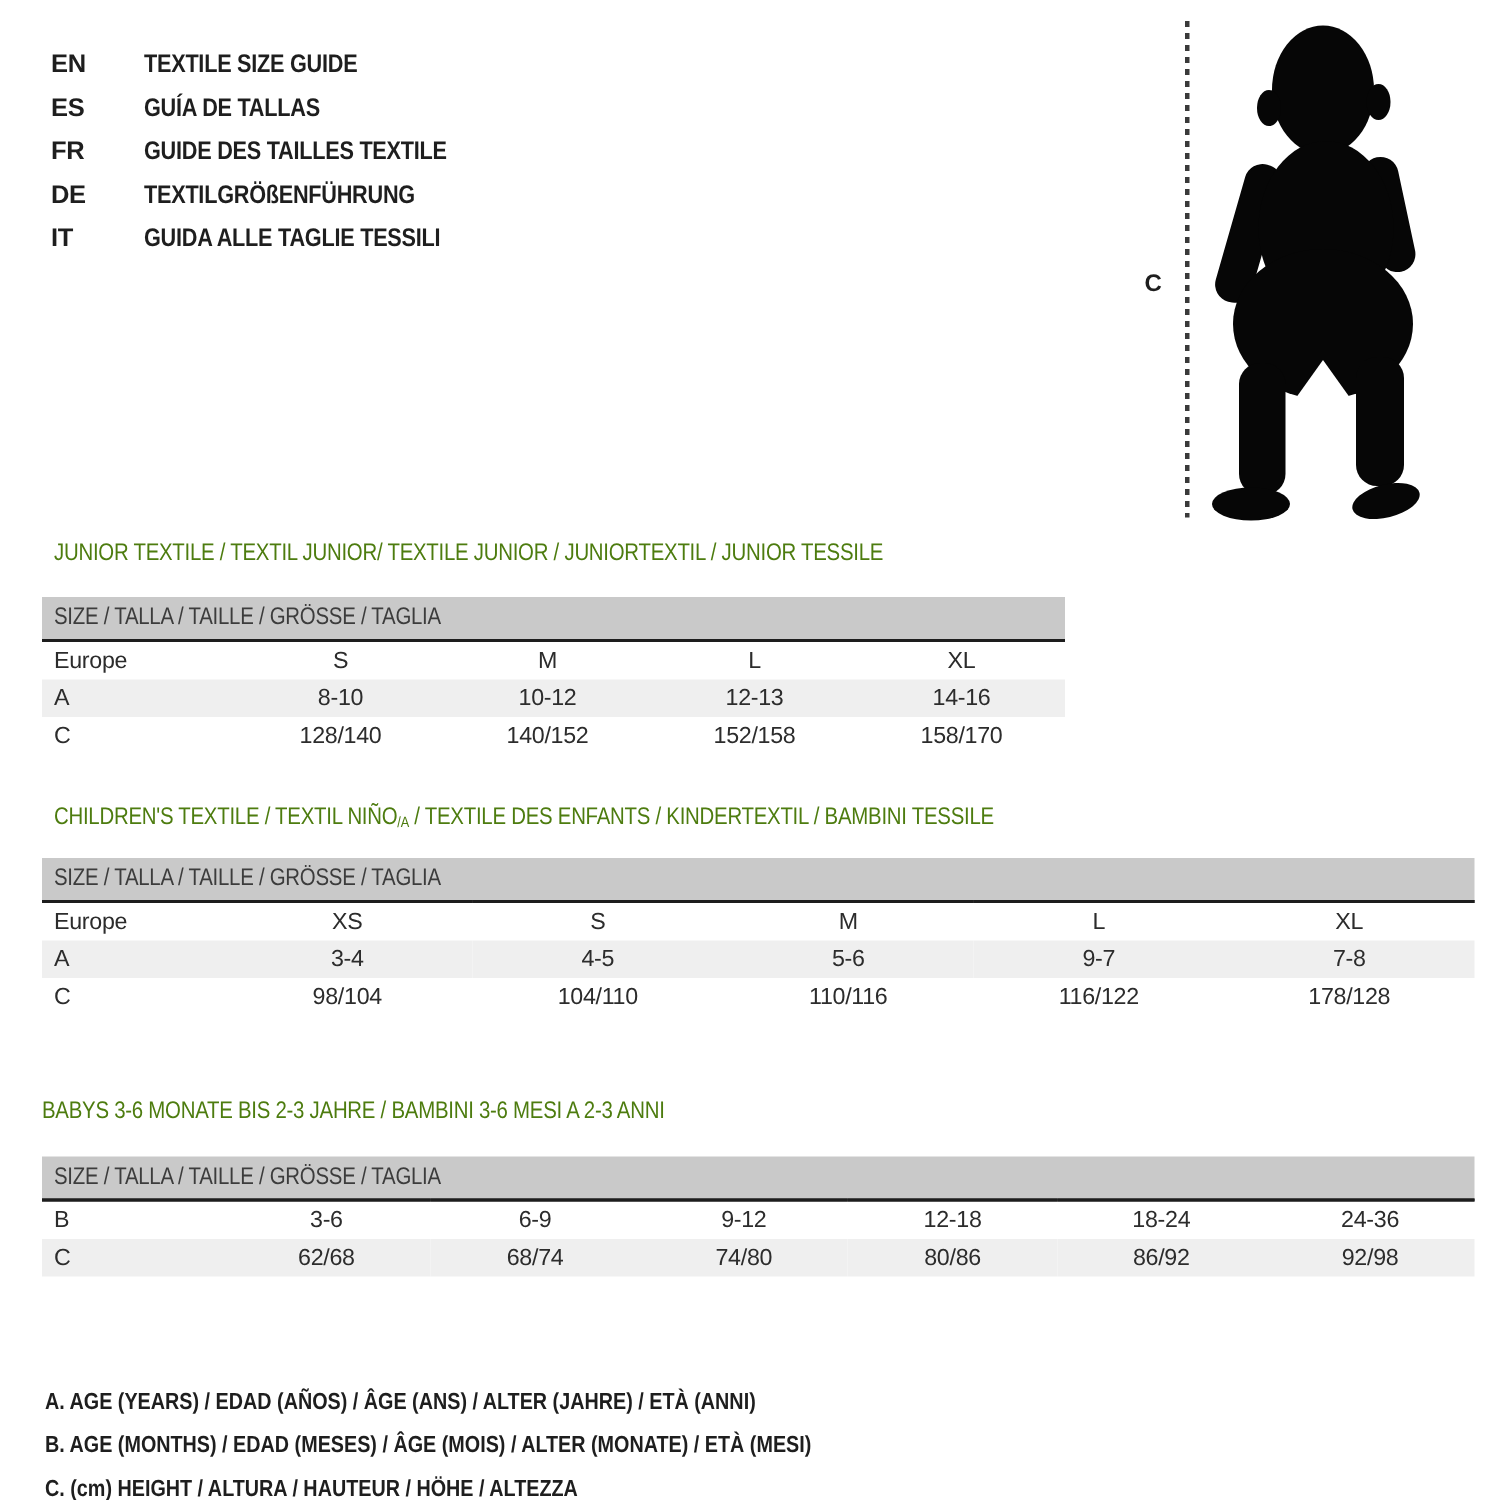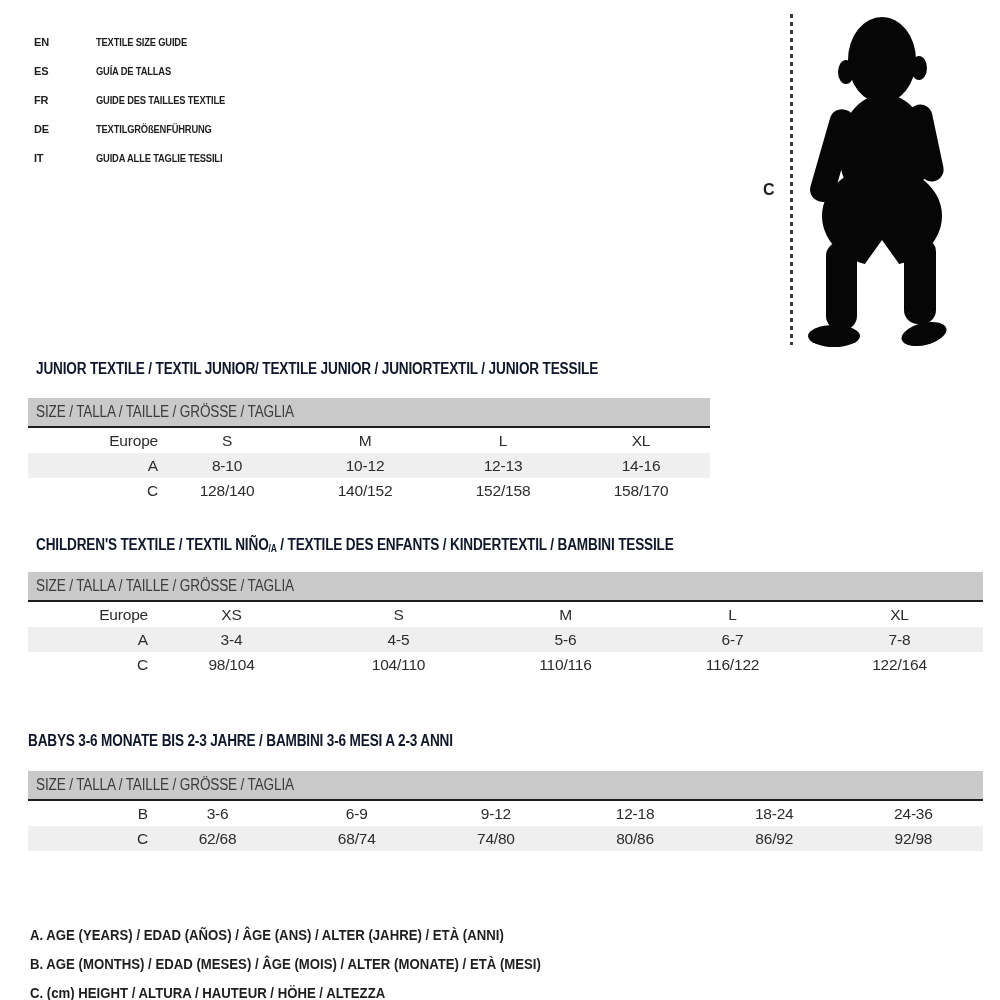--- a/index.html
+++ b/index.html
@@ -9,43 +9,43 @@
     --dash:#3a3a3a;
   }
   html,body{margin:0;padding:0;background:#ffffff;}
   .page{
     position:relative;width:1000px;height:1000px;background:#ffffff;overflow:hidden;
     font-family:"Liberation Sans","DejaVu Sans",sans-serif;color:var(--text);
   }
   .cond{display:inline-block;transform:scaleX(0.85);transform-origin:0 50%;white-space:nowrap;}
   
   .langs{position:absolute;left:34px;top:28px;}
-  .lang-row{height:29px;line-height:29px;font-size:11px;font-weight:700;letter-spacing:-0.2px;white-space:nowrap;}
+  .lang-row{height:29px;line-height:29px;font-size:17px;font-weight:700;letter-spacing:-0.2px;white-space:nowrap;}
   .lang-code{display:inline-block;width:62px;vertical-align:top;}
   
   .dash-line{position:absolute;left:790px;top:14px;width:3px;height:331px;
     background:repeating-linear-gradient(to bottom,var(--dash) 0 4px,transparent 4px 8px);}
   .c-label{position:absolute;left:763px;top:181px;font-size:16px;font-weight:700;}
   .baby-svg{position:absolute;left:800px;top:10px;}
   
-  .sec-title{position:absolute;font-size:16px;font-weight:700;line-height:18px;letter-spacing:-0.2px;white-space:nowrap;color:#0f172a;}
+  .sec-title{position:absolute;font-size:16px;font-weight:400;line-height:18px;letter-spacing:-0.2px;white-space:nowrap;color:#4d7c0f;}
   .st1{left:36px;top:360px;}
   .st2{left:36px;top:536px;}
   .st3a{left:36px;top:704px;}
   .st3b{left:28px;top:732px;}
   .subsc{font-size:10px;vertical-align:-2px;}
   
   table.tbl{position:absolute;border-collapse:collapse;table-layout:fixed;font-size:15.5px;letter-spacing:-0.2px;}
   .tbl1{left:28px;top:398px;width:682px;}
   .tbl2{left:28px;top:572px;width:955px;}
   .tbl3{left:28px;top:771px;width:955px;}
   table.tbl th{background:var(--header-bg);height:28px;border-bottom:2px solid #1d1d1d;
     text-align:left;font-weight:400;color:#3c3c3c;padding:0 0 0 8px;font-size:16px;}
   table.tbl td{height:25px;text-align:center;font-weight:400;color:#2c2c2c;padding:0;}
-  table.tbl td.rowlabel{text-align:right;padding-left:8px;}
+  table.tbl td.rowlabel{text-align:left;padding-left:8px;}
   table.tbl tbody tr:nth-child(even){background:var(--row-shade);}
   
   .footnotes{position:absolute;left:30px;top:920px;}
   .footnote{height:29px;line-height:29px;font-size:15.5px;font-weight:700;white-space:nowrap;}
 </style>
 </head>
 <body>
 
 <div class="page">
 
@@ -154,30 +154,30 @@
           <td>S</td>
           <td>M</td>
           <td>L</td>
           <td>XL</td>
         </tr>
         <tr>
           <td class="rowlabel">A</td>
           <td>3-4</td>
           <td>4-5</td>
           <td>5-6</td>
-          <td>6-7</td>
+          <td>9-7</td>
           <td>7-8</td>
         </tr>
         <tr>
           <td class="rowlabel">C</td>
           <td>98/104</td>
           <td>104/110</td>
           <td>110/116</td>
           <td>116/122</td>
-          <td>122/164</td>
+          <td>178/128</td>
         </tr>
       </tbody>
     </table>
 
   <div class="sec-title st3b">
     <span class="cond">BABYS 3-6 MONATE BIS 2-3 JAHRE / BAMBINI 3-6 MESI A 2-3 ANNI</span>
   </div>
   <table class="tbl tbl3">
       <colgroup>
         <col style="width: 120px;">

